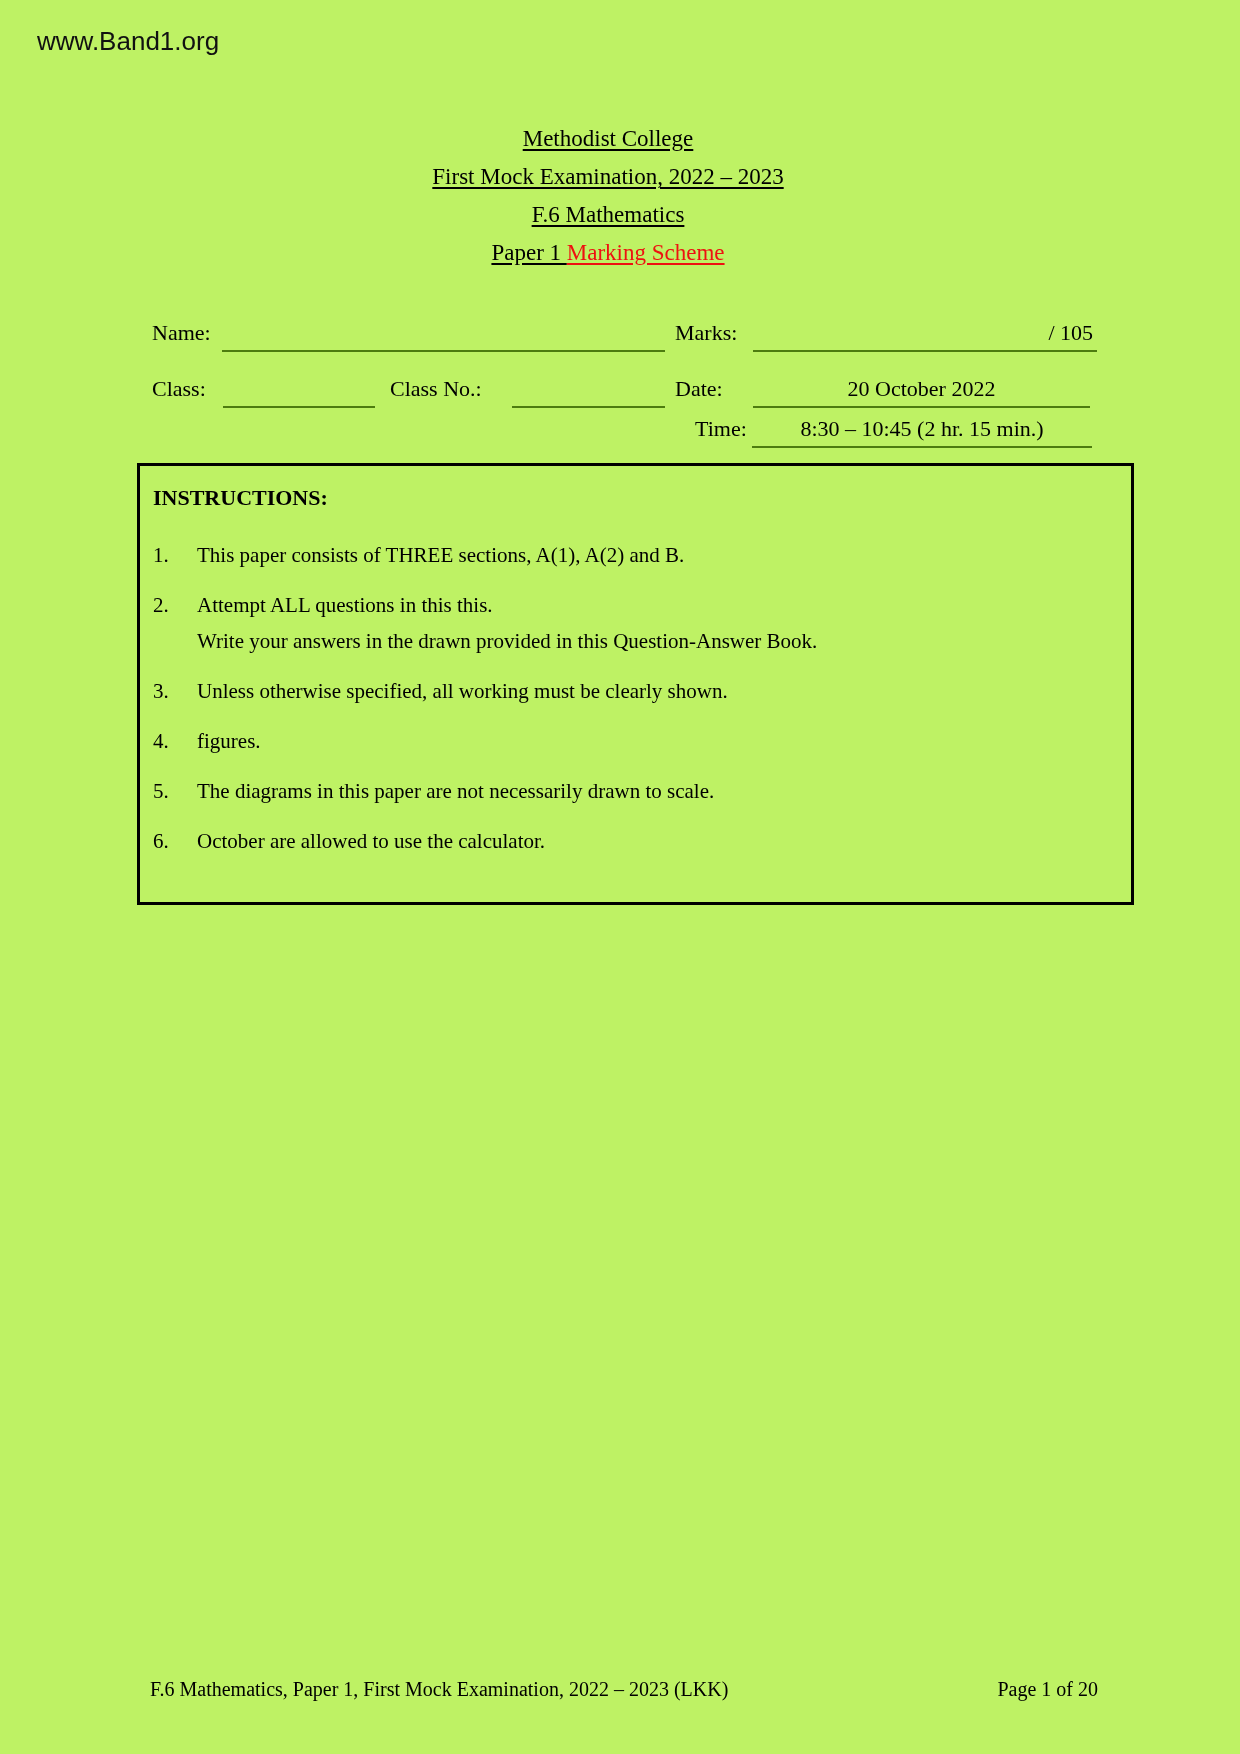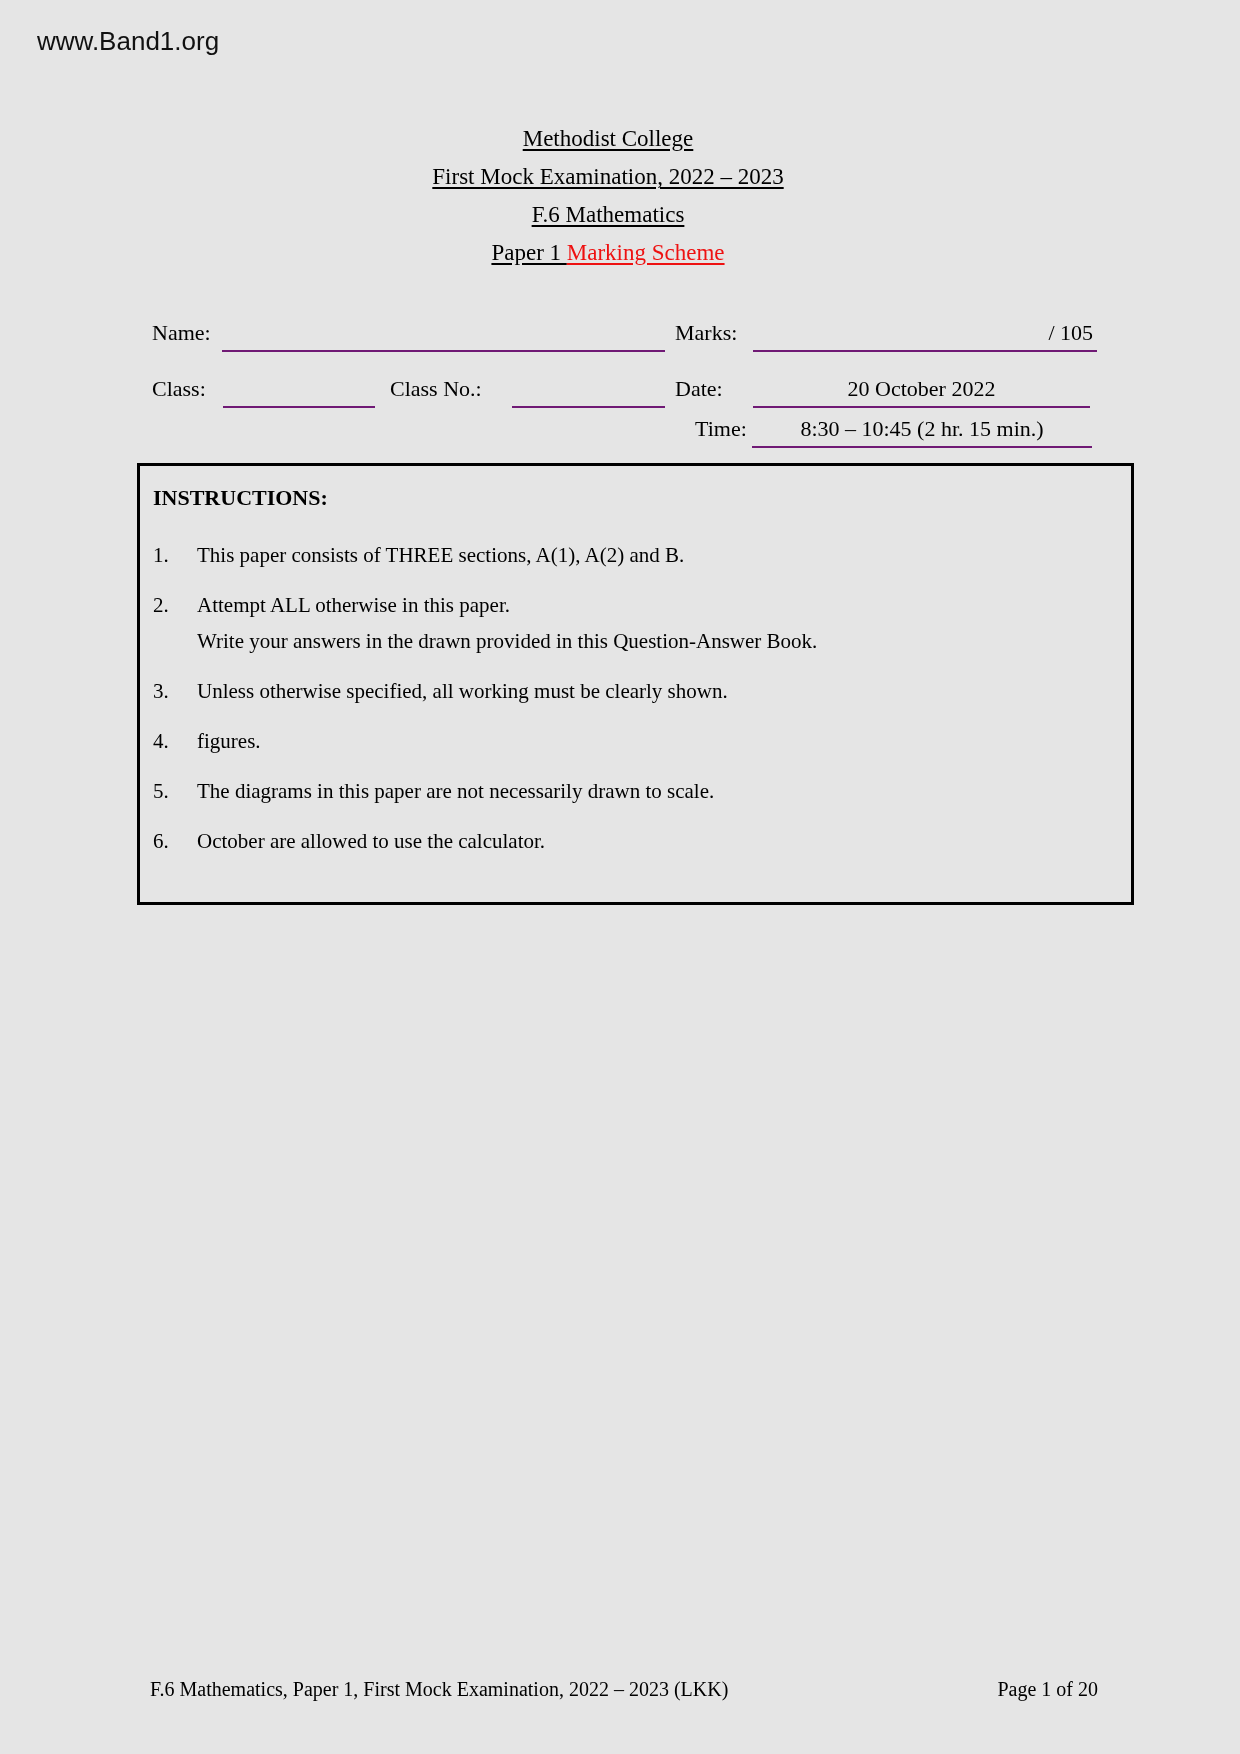--- a/index.html
+++ b/index.html
@@ -1,20 +1,20 @@
 <!DOCTYPE html>
 <html><head>
 <meta charset="utf-8">
 <style>
   html, body { margin: 0; padding: 0; background: #ffffff; }
   .page {
     position: relative;
     width: 1240px;
     height: 1754px;
-    background: #e5e5e5;
+    background: #bef264;
     font-family: "Liberation Serif", serif;
     color: #000000;
     overflow: hidden;
   }
   .watermark {
     position: absolute;
     left: 37px;
     top: 26px;
     font-family: "Liberation Sans", sans-serif;
     font-size: 26px;
@@ -31,21 +31,21 @@
   }
   .title-line { text-decoration: underline; text-underline-offset: 3px; }
   .red { color: #ee1111; }
   .lbl {
     position: absolute;
     font-size: 22px;
     white-space: nowrap;
   }
   .fline {
     position: absolute;
-    border-bottom: 2px solid #701a75;
+    border-bottom: 2px solid #4d7c0f;
     font-size: 22px;
     white-space: nowrap;
   }
   .fline.center { text-align: center; }
   .fline.right  { text-align: right; padding-right: 4px; }
   .inst-box {
     position: absolute;
     left: 137px;
     top: 463px;
     width: 960px;
@@ -115,21 +115,21 @@
     <div class="inst-item first">
       <div class="inst-num">1.</div>
       <div class="inst-lines">
         <div class="inst-line">This paper consists of THREE sections, A(1), A(2) and B.</div>
       </div>
     </div>
 
     <div class="inst-item">
       <div class="inst-num">2.</div>
       <div class="inst-lines">
-        <div class="inst-line">Attempt ALL otherwise in this paper.</div>
+        <div class="inst-line">Attempt ALL questions in this this.</div>
         <div class="inst-line">Write your answers in the drawn provided in this Question-Answer Book.</div>
       </div>
     </div>
 
     <div class="inst-item">
       <div class="inst-num">3.</div>
       <div class="inst-lines">
         <div class="inst-line">Unless otherwise specified, all working must be clearly shown.</div>
       </div>
     </div>

